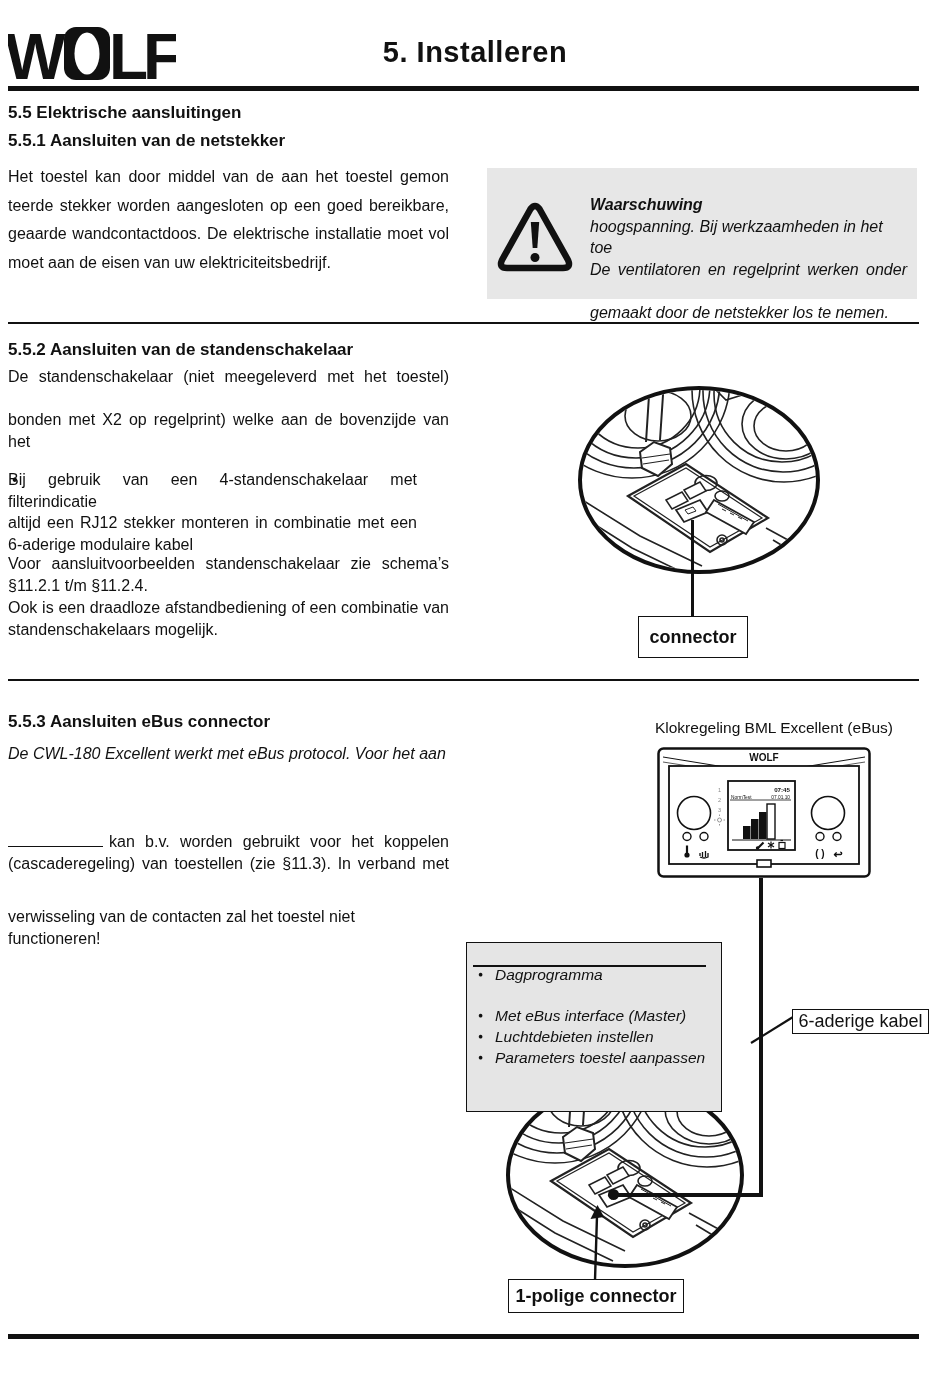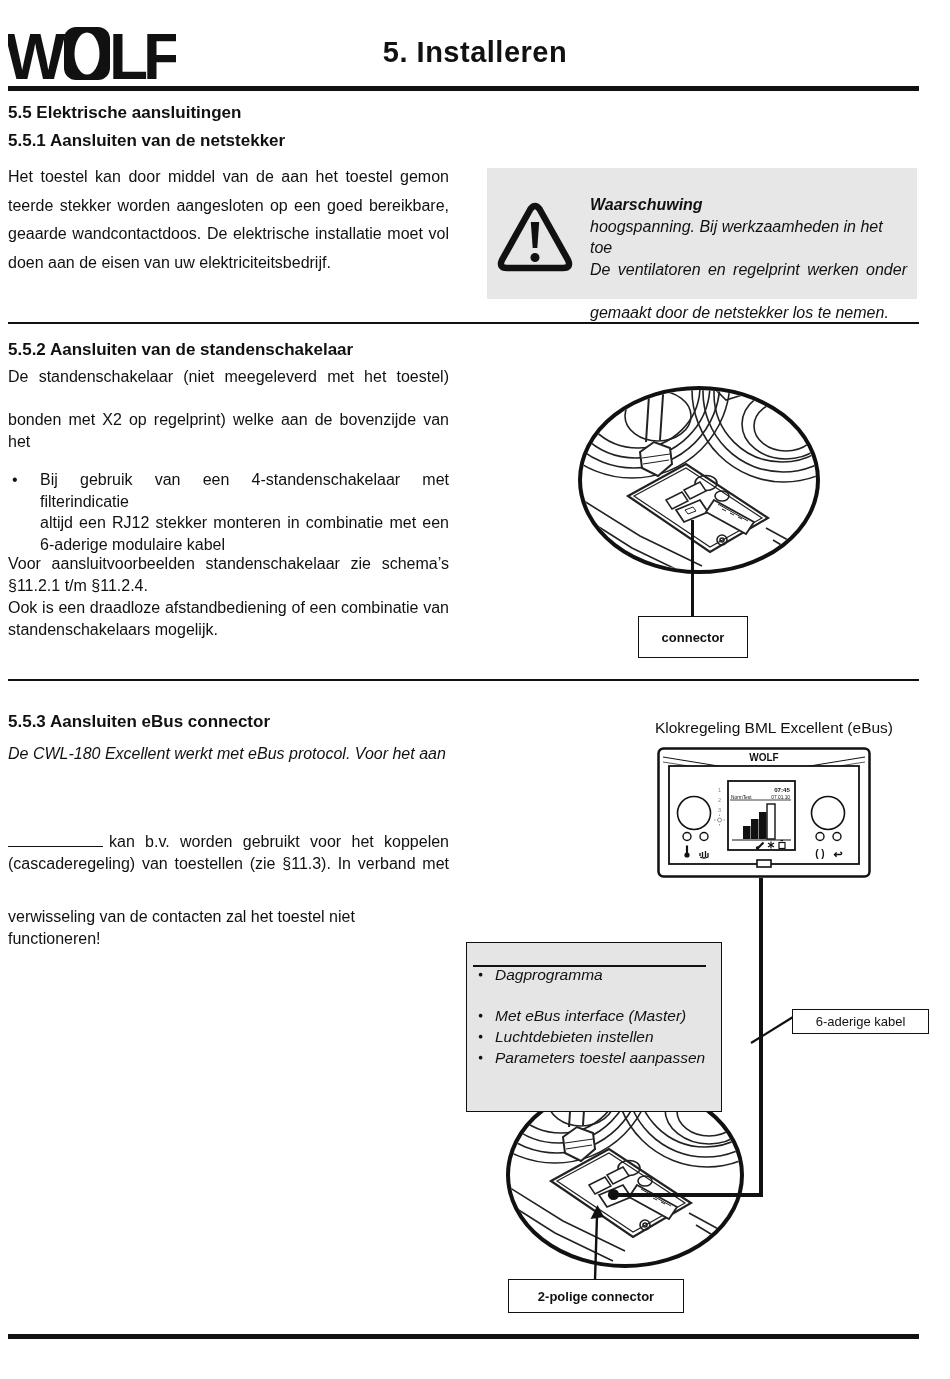--- a/index.html
+++ b/index.html
@@ -16,23 +16,23 @@
   .stretch{text-align:justify;text-align-last:justify;}
   .s551-lines .ln{line-height:28.5px;}
   .std .ln{line-height:21.5px;}
   .warnbox{position:absolute;left:487px;top:168px;width:430px;height:131px;background:#e7e7e7;}
   .warn-text{position:absolute;left:103px;top:26px;width:317px;font-size:16px;font-style:italic;}
   .warn-text .ln{line-height:21.5px;}
   .warn-title{font-weight:bold;line-height:21.5px;}
   .blankline{height:21.5px;}
   .bullet-wrap{position:absolute;left:8px;width:441px;}
   .bullet-wrap::before{content:"\2022";position:absolute;left:4px;top:0;font-size:16px;line-height:21.5px;}
-  .bullet-text{margin-left:32px;width:409px;font-size:16px;}
+  .bullet-text{width:409px;font-size:16px;}
   .labelbox{position:absolute;background:#fff;border:1.5px solid #111;box-sizing:border-box;
-            display:flex;align-items:center;justify-content:center;font-size:13px;z-index:4;}
+            display:flex;align-items:center;justify-content:center;font-size:18px;z-index:4;}
   .bold{font-weight:bold;}
   .klok-label{position:absolute;left:653px;top:719px;width:242px;text-align:center;font-size:15.5px;white-space:nowrap;}
   .featbox{position:absolute;left:466px;top:942px;width:256px;height:170px;border:1.5px solid #111;
            box-sizing:border-box;background:#e5e5e5;z-index:2;}
   .featrule{position:absolute;left:6px;top:22px;width:233px;height:1.5px;background:#111;}
   .feat{position:absolute;left:28px;font-size:15.5px;font-style:italic;white-space:nowrap;}
   .feat::before{content:"\25CF";position:absolute;left:-17px;top:3px;font-size:8.5px;font-style:normal;}
   .blank-underline{display:inline-block;width:95px;height:14px;border-bottom:1.5px solid #111;margin-right:6px;}
   .cable-v{position:absolute;left:759px;top:878px;width:4px;height:319px;background:#111;z-index:2;}
   .cable-h{position:absolute;left:613px;top:1193px;width:150px;height:4px;background:#111;z-index:2;}
@@ -55,21 +55,21 @@
   <div class="page-title">5. Installeren</div>
   <div class="rule-thick" style="top:86px;"></div>
 
   <div class="h-sec" style="top:103px;">5.5 Elektrische aansluitingen</div>
   <div class="h-sec" style="top:131px;">5.5.1 Aansluiten van de netstekker</div>
 
   <div class="col s551-lines" style="top:163px;">
     <span class="ln stretch">Het toestel kan door middel van de aan het toestel gemon</span>
     <span class="ln stretch">teerde stekker worden aangesloten op een goed bereikbare,</span>
     <span class="ln stretch">geaarde wandcontactdoos. De elektrische installatie moet vol</span>
-    <span class="ln">doen aan de eisen van uw elektriciteitsbedrijf.</span>
+    <span class="ln">moet aan de eisen van uw elektriciteitsbedrijf.</span>
   </div>
 
   <div class="warnbox">
     <svg class="abs" style="left:10px;top:33px;" width="76" height="72" viewBox="0 0 76 72">
       <path d="M33.5 8 Q38 2 42.5 8 L71 59 Q74.5 67 66 67 L10 67 Q1.5 67 5 59 Z" fill="none" stroke="#111" stroke-width="6.5" stroke-linejoin="round"></path>
       <path d="M33.8 21 L42.2 21 L40.3 47 L35.7 47 Z" fill="#111"></path>
       <circle cx="38" cy="56.5" r="4.5" fill="#111"></circle>
     </svg>
     <div class="warn-text">
       <span class="ln warn-title">Waarschuwing</span>
@@ -312,17 +312,17 @@
             <circle cx="152" cy="160" r="2"></circle>
         </g>
       </g>
     </g>
   </svg>
 
   <svg class="overlay-svg" style="left:586px;top:1204px;" width="22" height="78" viewBox="0 0 22 78">
     <line x1="9" y1="76" x2="11" y2="12" stroke="#111" stroke-width="2.4"></line>
     <polygon points="11.5,1 4.5,15 18,13" fill="#111"></polygon>
   </svg>
-  <div class="labelbox bold" style="left:508px;top:1279px;width:176px;height:34px;">2-polige connector</div>
+  <div class="labelbox bold" style="left:508px;top:1279px;width:176px;height:34px;">1-polige connector</div>
 
   <div class="rule-thick" style="top:1334px;"></div>
 
 </div>
 
 </body></html>

